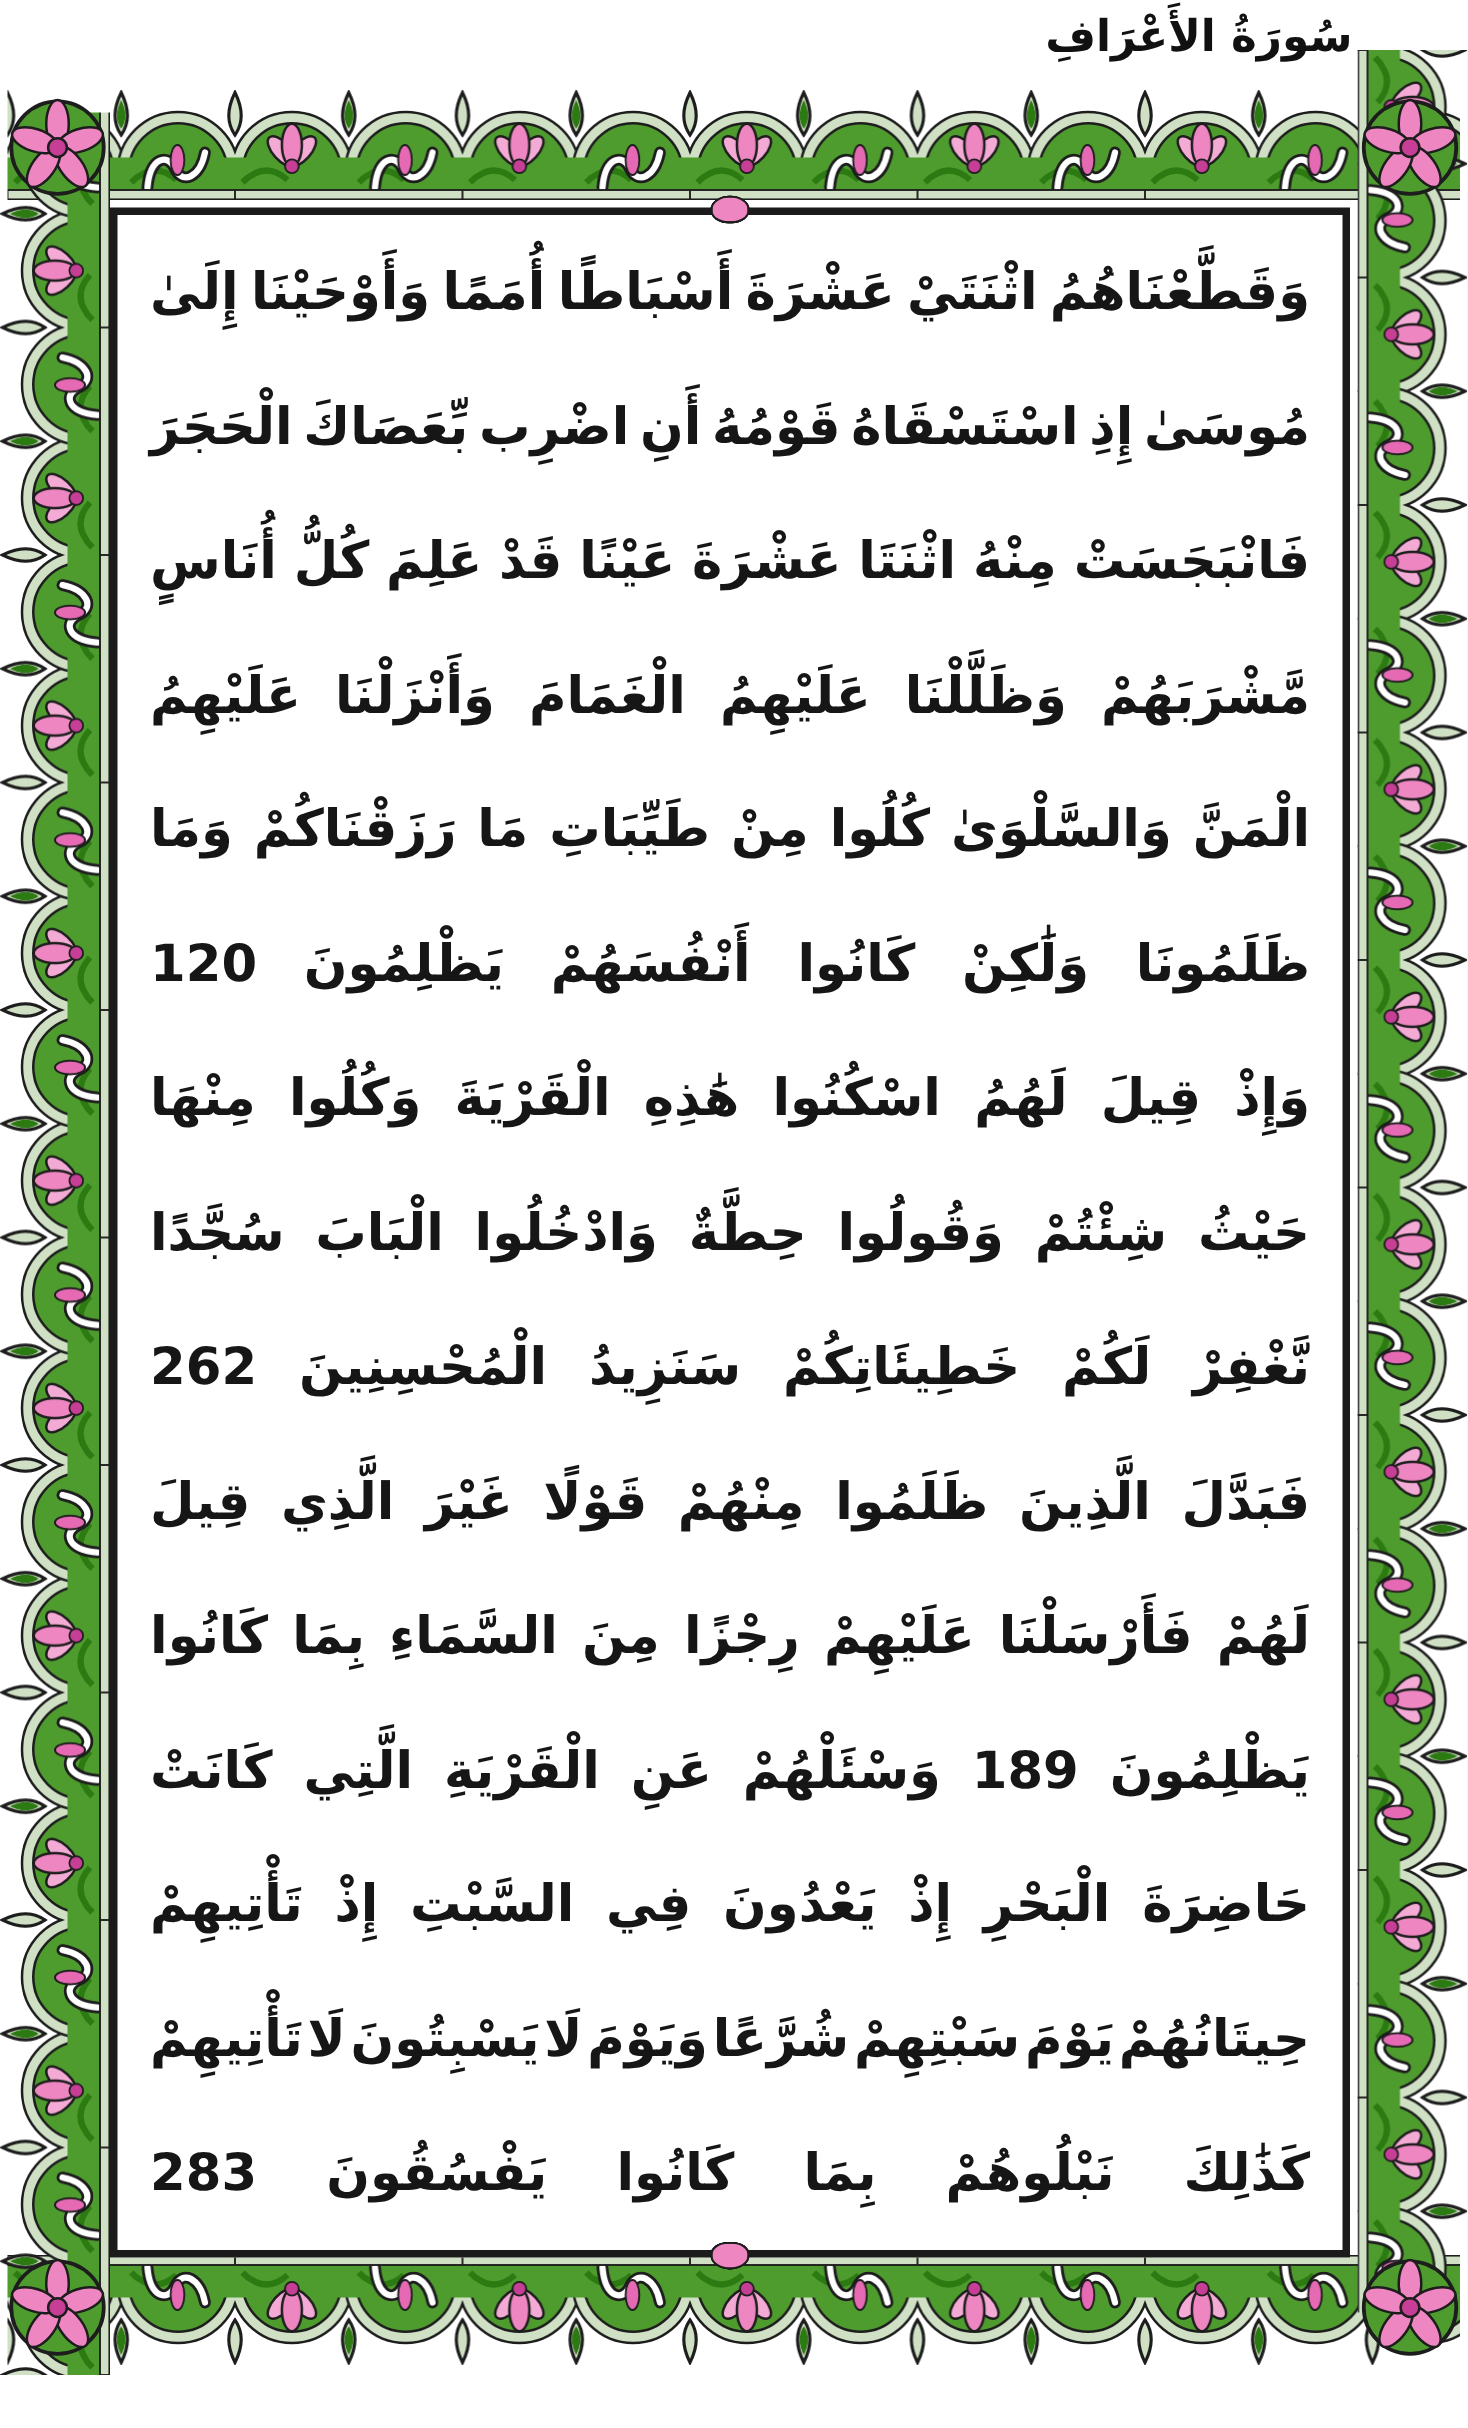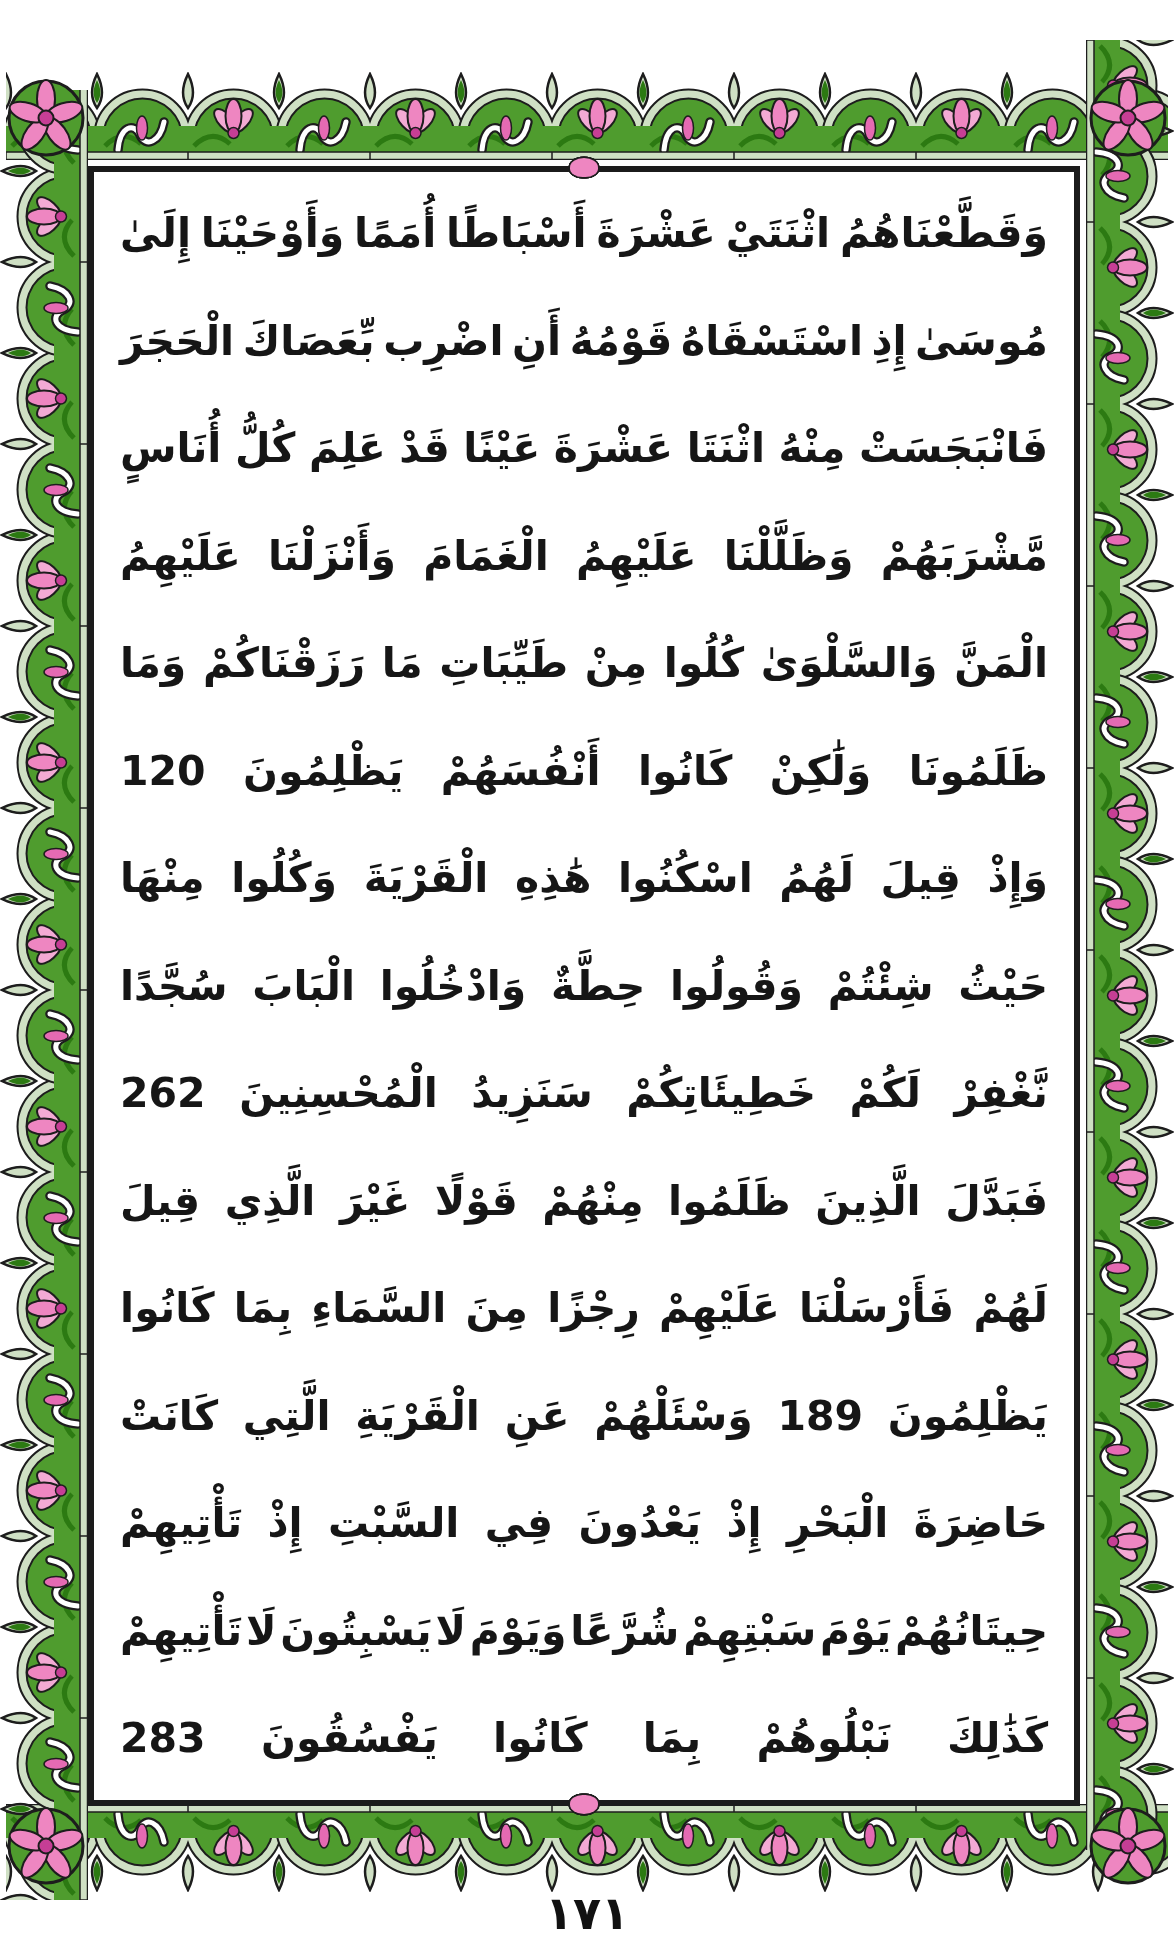--- a/index.html
+++ b/index.html
@@ -76,20 +76,21 @@
     text-align:center;font-size:46px;font-weight:bold;color:#111;
     direction:rtl;
   }
 </style>
 </head>
 <body>
 
 <div class="page">
 
   <div class="page-header">
+    <div class="hdr">سُورَةُ الأَعْرَافِ</div>
   </div>
 
   <svg class="border-svg" width="1174" height="1942" viewBox="0 0 1174 1942" aria-hidden="true">
     <defs>
       <pattern id="bp" width="182" height="88" patternUnits="userSpaceOnUse">
 
         <circle cx="45.5" cy="66" r="44" fill="#4f9c2e" stroke="#1d1d1d" stroke-width="11"></circle>
         <circle cx="45.5" cy="66" r="44" fill="none" stroke="#cfe0c4" stroke-width="7"></circle>
         <circle cx="136.5" cy="66" r="44" fill="#4f9c2e" stroke="#1d1d1d" stroke-width="11"></circle>
         <circle cx="136.5" cy="66" r="44" fill="none" stroke="#cfe0c4" stroke-width="7"></circle>
@@ -196,15 +197,14 @@
           <span style="display: contents;"><span class="w">حِيتَانُهُمْ</span><span class="w">يَوْمَ</span><span class="w">سَبْتِهِمْ</span><span class="w">شُرَّعًا</span><span class="w">وَيَوْمَ</span><span class="w">لَا</span><span class="w">يَسْبِتُونَ</span><span class="w">لَا</span><span class="w">تَأْتِيهِمْ</span></span>
         </div>
       <div class="qline">
         <span style="display: contents;"><span class="w">كَذَٰلِكَ</span><span class="w">نَبْلُوهُمْ</span><span class="w">بِمَا</span><span class="w">كَانُوا</span><span class="w">يَفْسُقُونَ</span></span>
         <span class="vmark" style="display: contents;"><span class="w">283</span></span>
       </div>
 
     </div>
   </div>
 
-  <div class="page-number">١٧١</div>
 
 </div>
 
 </body></html>

